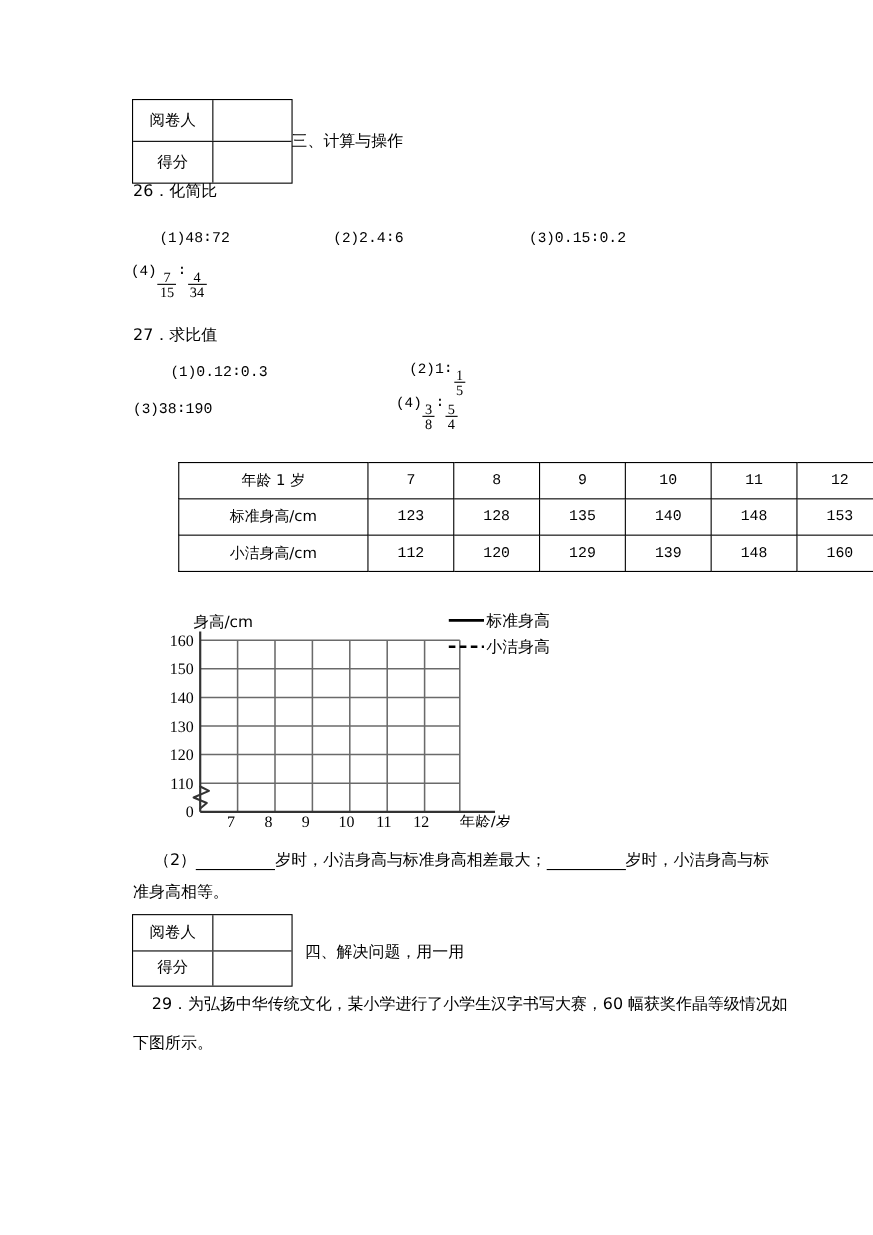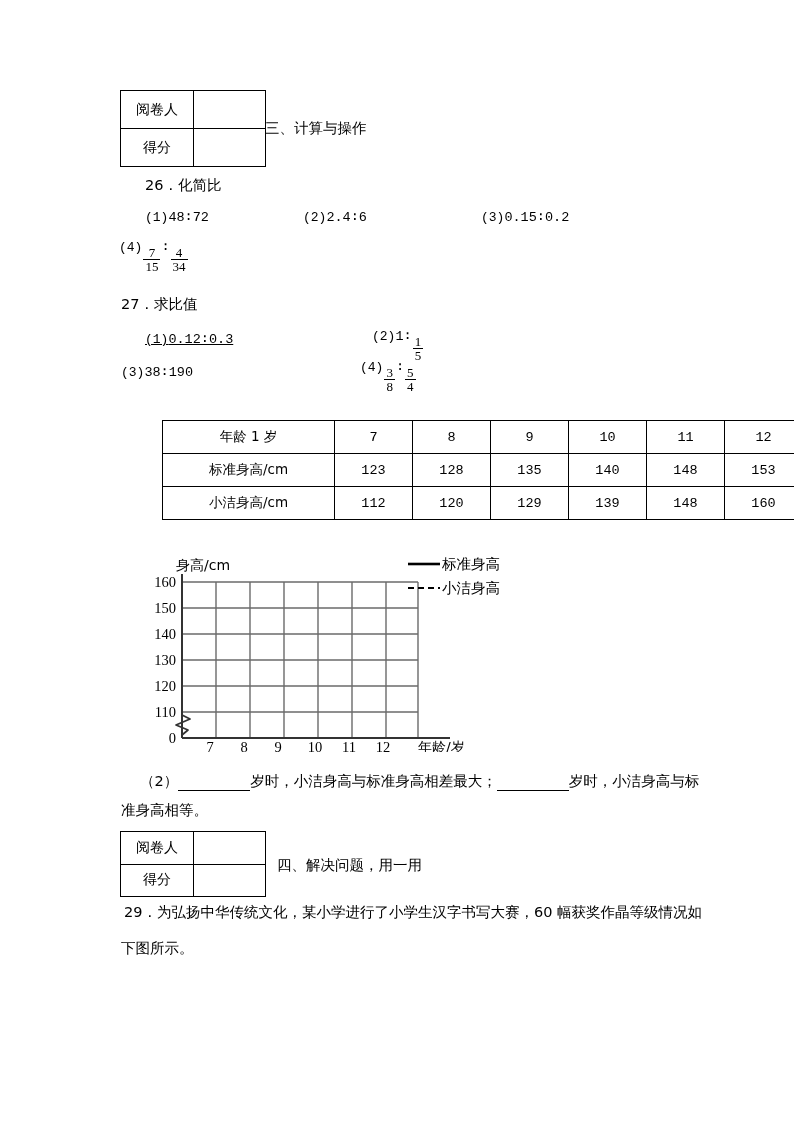--- a/index.html
+++ b/index.html
@@ -135,21 +135,21 @@
       <div class="sblank"></div>
     </div>
     <div class="srow">
       <div class="slabel">得分</div>
       <div class="sblank"></div>
     </div>
   </div>
 
   <div class="sect-title" style="left:265px; top:119px;">三、计算与操作</div>
 
-  <div class="qhead" style="left:121px; top:176px;margin-left:24px;">26．化简比</div>
+  <div class="qhead" style="left:121px; top:164px;">26．化简比</div>
 
   <div class="qitem" style="left:145px; top:208px;">
     <span class="lbl">(1)</span><span>48∶72</span>
   </div>
   <div class="qitem" style="left:303px; top:208px;">
     <span class="lbl">(2)</span><span>2.4∶6</span>
   </div>
   <div class="qitem" style="left:481px; top:208px;">
     <span class="lbl">(3)</span><span>0.15∶0.2</span>
   </div>
@@ -159,21 +159,21 @@
         <span class="nu">7</span>
         <span class="de">15</span>
       </span><span>∶</span><span class="frac">
         <span class="nu">4</span>
         <span class="de">34</span>
       </span>
   </div>
 
   <div class="qhead" style="left:121px; top:295px;">27．求比值</div>
 
-  <div class="qitem" style="left:145px; top:330px;text-decoration:underline;">
+  <div class="qitem" style="left:155px; top:330px;">
     <span class="lbl">(1)</span><span>0.12∶0.3</span>
   </div>
 
   <div class="qitem" style="left:372px; top:327px;">
     <span class="lbl">(2)</span><span>1</span><span>∶</span><span class="frac">
         <span class="nu">1</span>
         <span class="de">5</span>
       </span>
   </div>
 
@@ -294,16 +294,16 @@
       <div class="sblank"></div>
     </div>
     <div class="srow">
       <div class="slabel">得分</div>
       <div class="sblank"></div>
     </div>
   </div>
 
   <div class="sect-title" style="left:277px; top:856px;">四、解决问题，用一用</div>
 
-  <div class="para" style="left:124px; top:903px;">29．为弘扬中华传统文化，某小学进行了小学生汉字书写大赛，60 幅获奖作晶等级情况如</div>
+  <div class="para" style="left:138px; top:903px;">29．为弘扬中华传统文化，某小学进行了小学生汉字书写大赛，60 幅获奖作晶等级情况如</div>
   <div class="para" style="left:121px; top:939px;">下图所示。</div>
 
 </div>
 
 </body></html>

